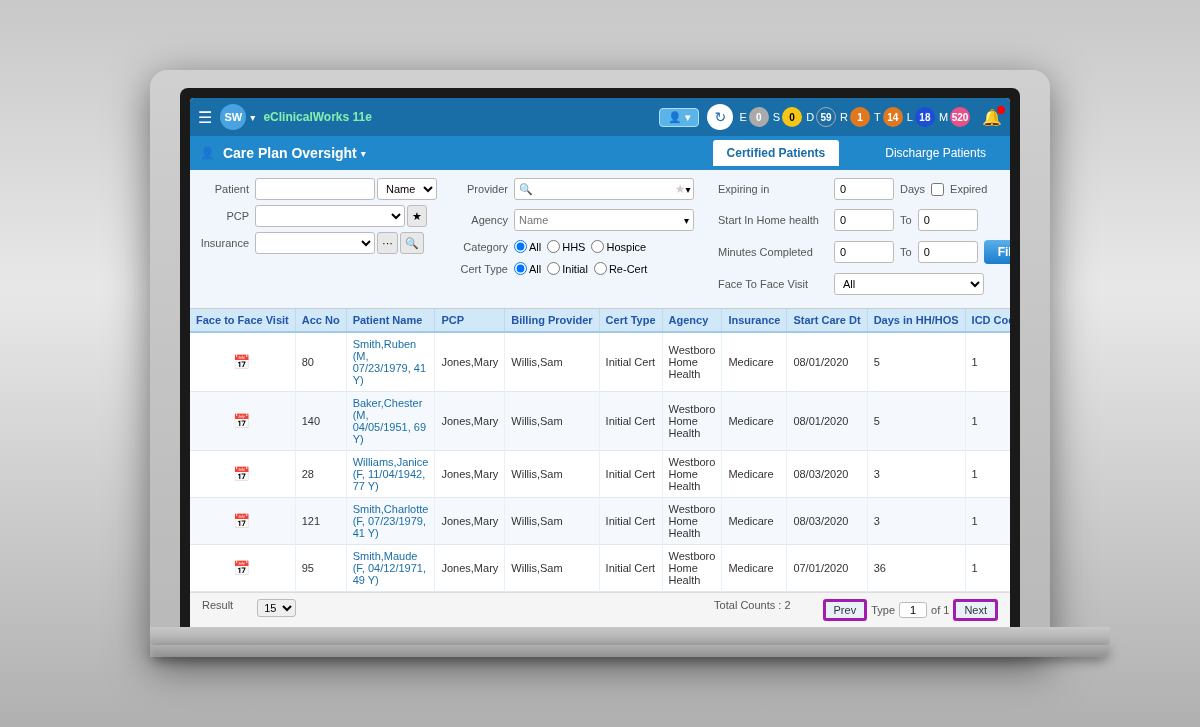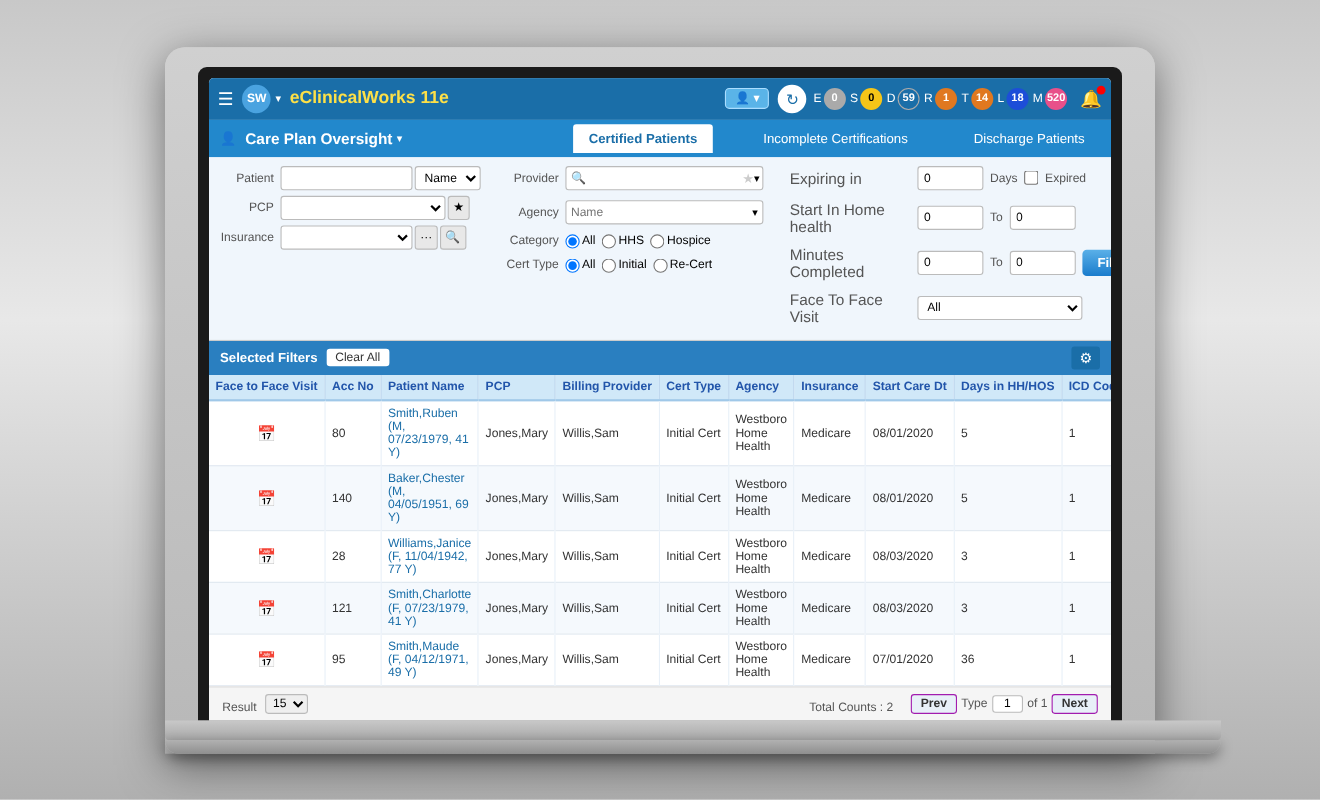--- a/index.html
+++ b/index.html
@@ -52,21 +52,21 @@
     }
     .nav-hamburger {
       color: #fff; font-size: 16px; margin-right: 8px; cursor: pointer;
     }
     .nav-logo-badge {
       background: #4aa3e0; color: #fff; border-radius: 50%;
       width: 26px; height: 26px; display: flex; align-items: center; justify-content: center;
       font-weight: bold; font-size: 11px; margin-right: 4px;
     }
     .nav-dropdown-arrow { color: #fff; font-size: 10px; margin-right: 8px; cursor: pointer; }
-    .nav-app-name { color: #fde047; font-size: 16px; font-weight: bold; flex: 1; }
+    .nav-app-name { color: #86efac; font-size: 12px; font-weight: bold; flex: 1; }
     .nav-user-icon {
       background: #5ab4e8; border: 1px solid #aaddff; border-radius: 4px;
       color: #fff; padding: 2px 8px; font-size: 11px; margin-right: 8px; cursor: pointer;
       display: flex; align-items: center; gap: 3px;
     }
     .nav-refresh {
       background: #fff; border-radius: 50%; width: 26px; height: 26px;
       display: flex; align-items: center; justify-content: center; margin-right: 6px; cursor: pointer;
       color: #1a6ea8; font-size: 14px;
     }
@@ -138,21 +138,21 @@
     .provider-search .star { color: #ccc; font-size: 12px; }
     .filter-btn {
       background: linear-gradient(180deg, #5ab0e8, #1a7ccc);
       color: #fff; border: none; border-radius: 4px;
       padding: 5px 14px; font-size: 12px; font-weight: bold; cursor: pointer;
       display: flex; align-items: center; gap: 4px;
     }
     .filter-section { display: flex; gap: 12px; }
     .filter-left { flex: 1; }
     .filter-right-row { display: flex; align-items: center; margin-bottom: 5px; gap: 6px; }
-    .filter-right-label { color: #555; font-size: 14px; width: 110px; }
+    .filter-right-label { color: #555; font-size: 11px; width: 110px; }
     .filter-number-input { width: 60px; }
     .filter-to { font-size: 11px; color: #555; }
     .face-visit-select { width: 150px; }
 
     
     .selected-filters-bar {
       background: #2a7fc0;
       display: flex; align-items: center; padding: 5px 10px;
       gap: 8px;
     }
@@ -179,29 +179,29 @@
     }
     tbody tr { border-bottom: 1px solid #e0e8f0; }
     tbody tr:nth-child(even) { background: #f5f9fd; }
     tbody tr:nth-child(odd) { background: #fff; }
     tbody td { padding: 5px 6px; color: #333; border-right: 1px solid #e8f0f8; vertical-align: middle; }
     .patient-link { color: #1a6ea8; cursor: pointer; text-decoration: none; }
 
     
     .pagination-bar {
       background: #f5f5f5; border-top: 1px solid #ddd;
-      display: flex; align-items: flex-end; padding: 6px 12px; gap: 8px;
+      display: flex; align-items: flex-start; padding: 6px 12px; gap: 24px;
     }
     .result-label { font-size: 11px; color: #555; }
     .result-select { border: 1px solid #bbb; border-radius: 3px; padding: 1px 2px; font-size: 11px; }
     .total-counts { margin-left: auto; font-size: 11px; color: #555; }
     .page-nav { display: flex; align-items: center; gap: 4px; margin-left: 8px; }
     .page-btn {
-      background: #e8f0f8; border: 1px solid #a21caf; border-radius: 3px;
-      padding: 2px 8px; font-size: 11px; cursor: pointer; color: #333; font-weight: bold;
+      background: #e8f0f8; border: 3px solid #a21caf; border-radius: 3px;
+      padding: 2px 8px; font-size: 11px; cursor: pointer; color: #333;
     }
     .page-input { width: 28px; text-align: center; border: 1px solid #bbb; border-radius: 3px; padding: 1px 3px; font-size: 11px; }
     .page-of { font-size: 11px; color: #555; }
   </style>
 </head>
 <body>
 
 <div class="laptop-outer">
   <div class="laptop-screen-bezel">
     <div class="laptop-screen">
@@ -249,21 +249,20 @@
           <span class="notif-dot"></span>
         </div>
       </div>
 
       <div class="sub-nav">
         <span class="sub-nav-icon">👤</span>
         <span class="sub-nav-title">Care Plan Oversight</span>
         <span class="sub-nav-arrow">▾</span>
         <div class="sub-nav-tabs">
           <div class="sub-nav-tab active">Certified Patients</div>
-          <div class="sub-nav-tab">Incomplete Certifications</div>
           <div class="sub-nav-tab">Discharge Patients</div>
         </div>
       </div>
 
       <div class="filter-area">
         <div class="filter-section">
           <div class="filter-left">
 
             <div class="filter-row">
               <span class="filter-label">Patient</span>
@@ -360,25 +359,20 @@
             <div class="filter-right-row">
               <span class="filter-right-label">Face To Face Visit</span>
               <select class="filter-select face-visit-select">
                 <option>All</option>
               </select>
             </div>
           </div>
         </div>
       </div>
 
-      <div class="selected-filters-bar">
-        <span class="selected-filters-label">Selected Filters</span>
-        <button class="clear-all-btn">Clear All</button>
-        <button class="settings-gear">⚙</button>
-      </div>
 
       <div class="data-table-wrapper">
         <table>
           <thead>
             <tr>
               <th>Face to Face Visit</th>
               <th>Acc No</th>
               <th>Patient Name</th>
               <th>PCP</th>
               <th>Billing Provider</th>

